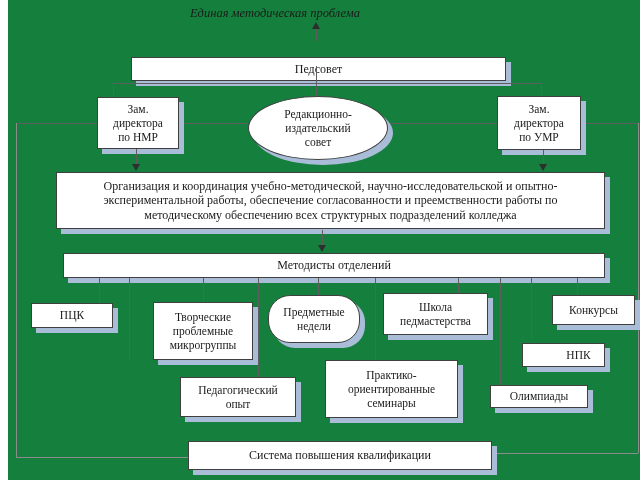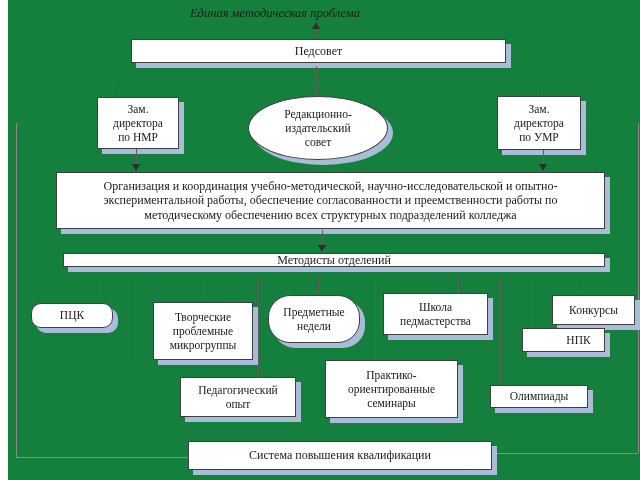--- a/index.html
+++ b/index.html
@@ -34,21 +34,21 @@
 </head>
 <body>
 
 <div id="stage">
 
   <div class="title">Единая методическая проблема</div>
 
   <div class="arrow-up" style="left:304px;top:22px;"></div>
   <div class="vline" style="left:308px;top:29px;height:12px;"></div>
 
-  <div class="node f12" style="left:123px;top:39px;width:375px;height:24px;">Педсовет</div>
+  <div class="node f12" style="left:123px;top:57px;width:375px;height:24px;">Педсовет</div>
 
   <div class="vline" style="left:308px;top:66px;height:31px;"></div>
   <div class="hline" style="left:105px;top:83px;width:428px;"></div>
   <div class="vline" style="left:105px;top:83px;height:14px;"></div>
   <div class="vline" style="left:533px;top:83px;height:13px;"></div>
 
   <div class="hline" style="left:8px;top:123px;width:81px;"></div>
   <div class="hline" style="left:171px;top:123px;width:69px;"></div>
   <div class="hline" style="left:380px;top:123px;width:109px;"></div>
   <div class="hline" style="left:573px;top:123px;width:57px;"></div>
@@ -75,46 +75,46 @@
   <div class="vline" style="left:535px;top:150px;height:15px;"></div>
   <div class="arrow-down" style="left:531px;top:164px;"></div>
 
   <div class="node f12" style="left:48px;top:172px;width:549px;height:57px;">Организация и координация учебно-методической, научно-исследовательской и опытно-
 экспериментальной работы, обеспечение согласованности и преемственности работы по
 методическому обеспечению всех структурных подразделений колледжа</div>
 
   <div class="vline" style="left:314px;top:230px;height:16px;"></div>
   <div class="arrow-down" style="left:310px;top:245px;"></div>
 
-  <div class="node f12" style="left:55px;top:253px;width:542px;height:14px;">Методисты отделений</div>
+  <div class="node f12" style="left:55px;top:253px;width:542px;height:25px;">Методисты отделений</div>
 
   <div class="vline" style="left:91px;top:278px;height:25px;"></div>
   <div class="vline" style="left:121px;top:278px;height:83px;"></div>
   <div class="vline" style="left:195px;top:278px;height:24px;"></div>
   <div class="vline" style="left:250px;top:278px;height:99px;"></div>
   <div class="vline" style="left:310px;top:278px;height:17px;"></div>
   <div class="vline" style="left:367px;top:278px;height:82px;"></div>
   <div class="vline" style="left:450px;top:278px;height:15px;"></div>
   <div class="vline" style="left:492px;top:278px;height:107px;"></div>
   <div class="vline" style="left:523px;top:278px;height:61px;"></div>
   <div class="vline" style="left:569px;top:278px;height:17px;"></div>
 
-  <div class="node" style="left:23px;top:303px;width:82px;height:25px;border-radius:10px;">ПЦК</div>
+  <div class="node" style="left:23px;top:303px;width:82px;height:25px;">ПЦК</div>
   <div class="node" style="left:145px;top:302px;width:100px;height:58px;">Творческие
 проблемные
 микрогруппы</div>
   <div class="node" style="left:260px;top:295px;width:92px;height:48px;border-radius:22px;">Предметные
 недели</div>
   <div class="node" style="left:375px;top:293px;width:105px;height:42px;">Школа
 педмастерства</div>
   <div class="node" style="left:544px;top:295px;width:83px;height:30px;">Конкурсы</div>
 
   <div class="node" style="left:172px;top:377px;width:116px;height:40px;">Педагогический
 опыт</div>
   <div class="node" style="left:317px;top:360px;width:133px;height:58px;">Практико-
 ориентированные
 семинары</div>
-  <div class="node" style="left:514px;top:328px;width:83px;height:24px;padding-left:30px;">НПК</div>
+  <div class="node" style="left:514px;top:343px;width:83px;height:24px;padding-left:30px;">НПК</div>
   <div class="node" style="left:482px;top:385px;width:98px;height:23px;">Олимпиады</div>
 
   <div class="node f12" style="left:180px;top:441px;width:304px;height:29px;">Система повышения квалификации</div>
 
 </div>
 
 </body></html>

